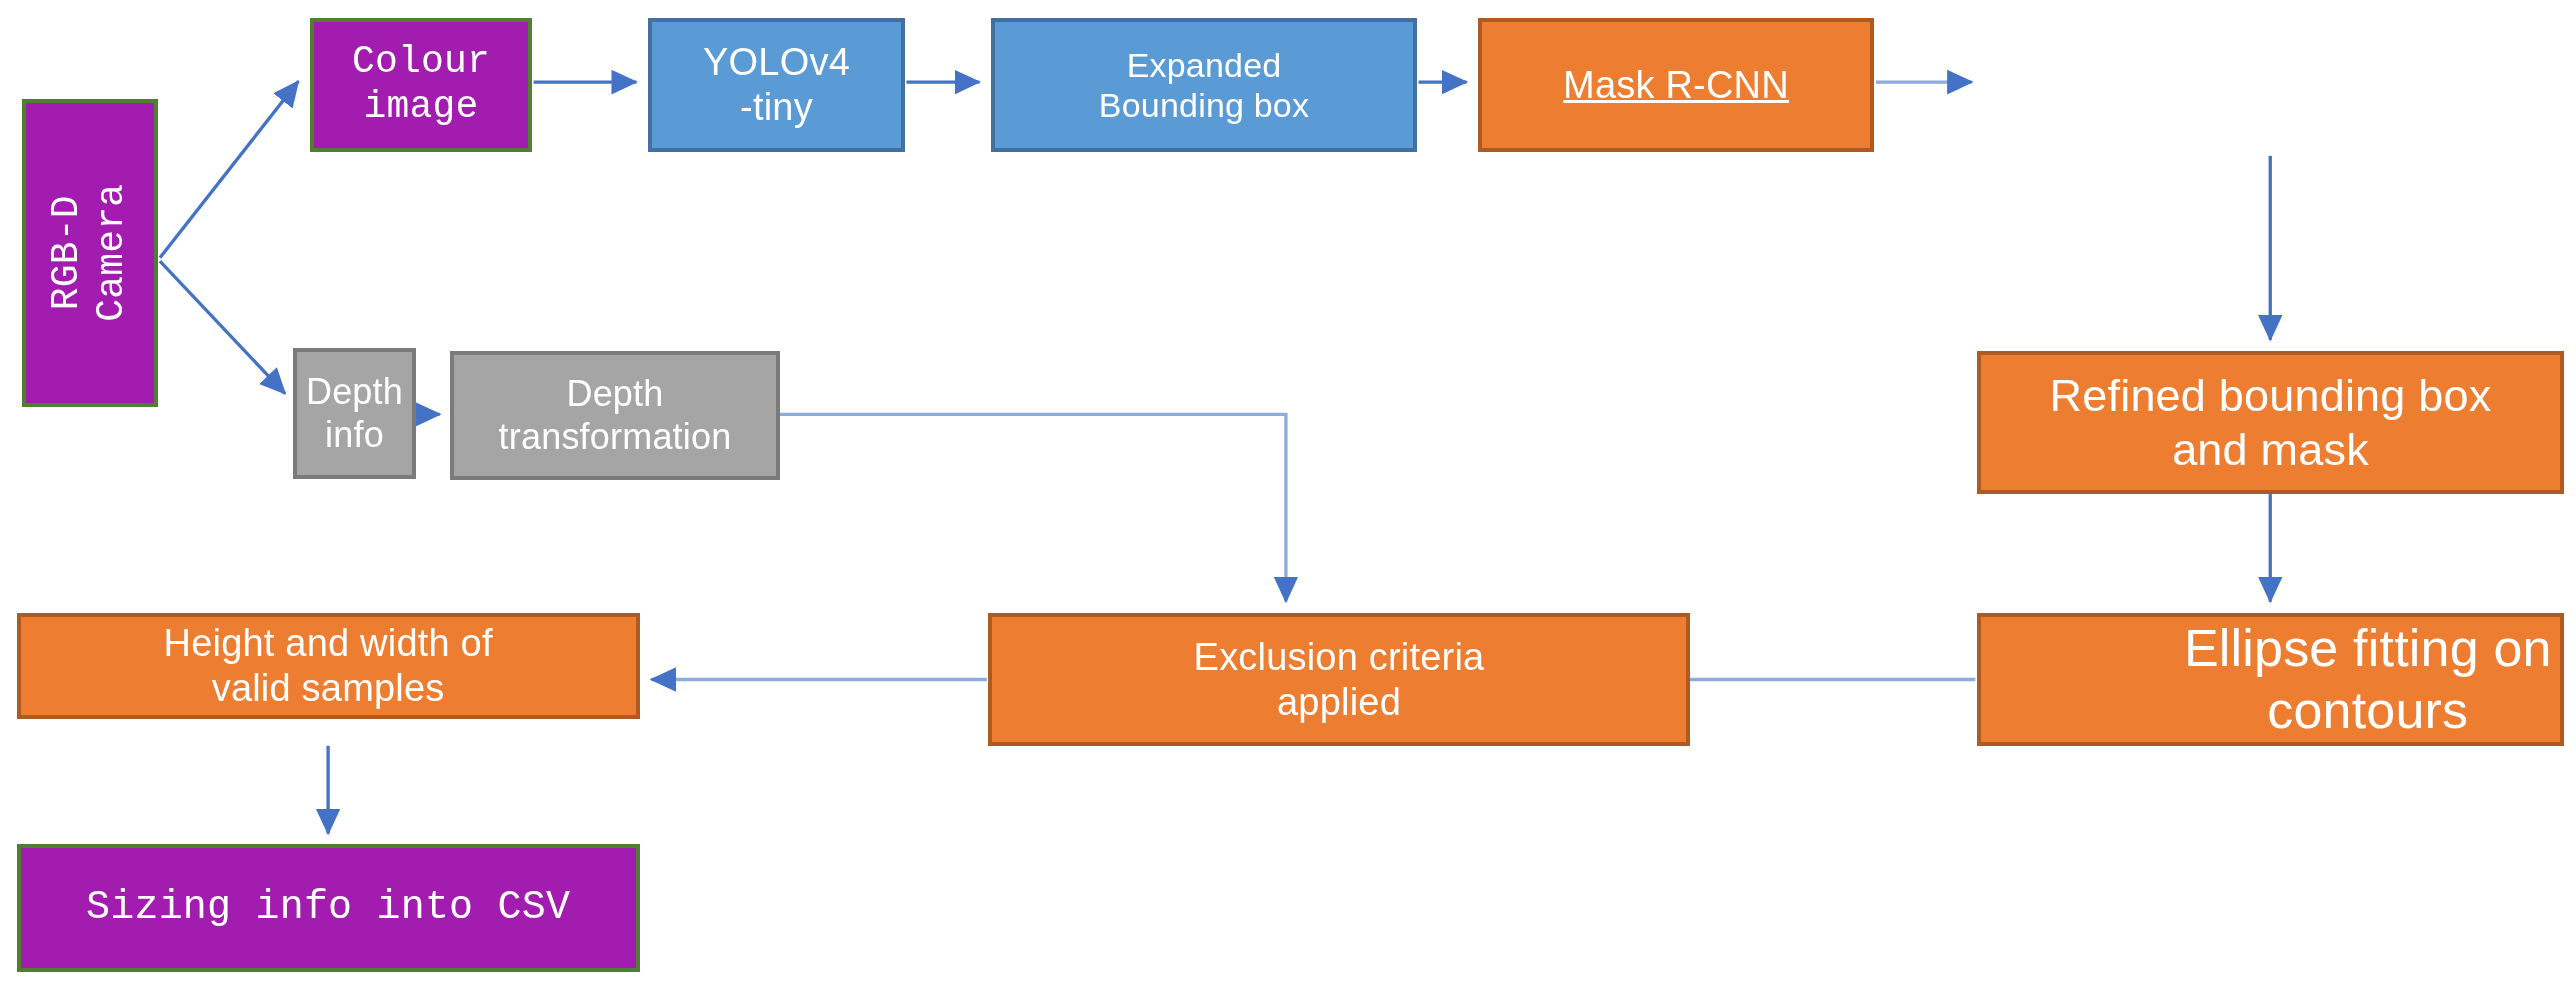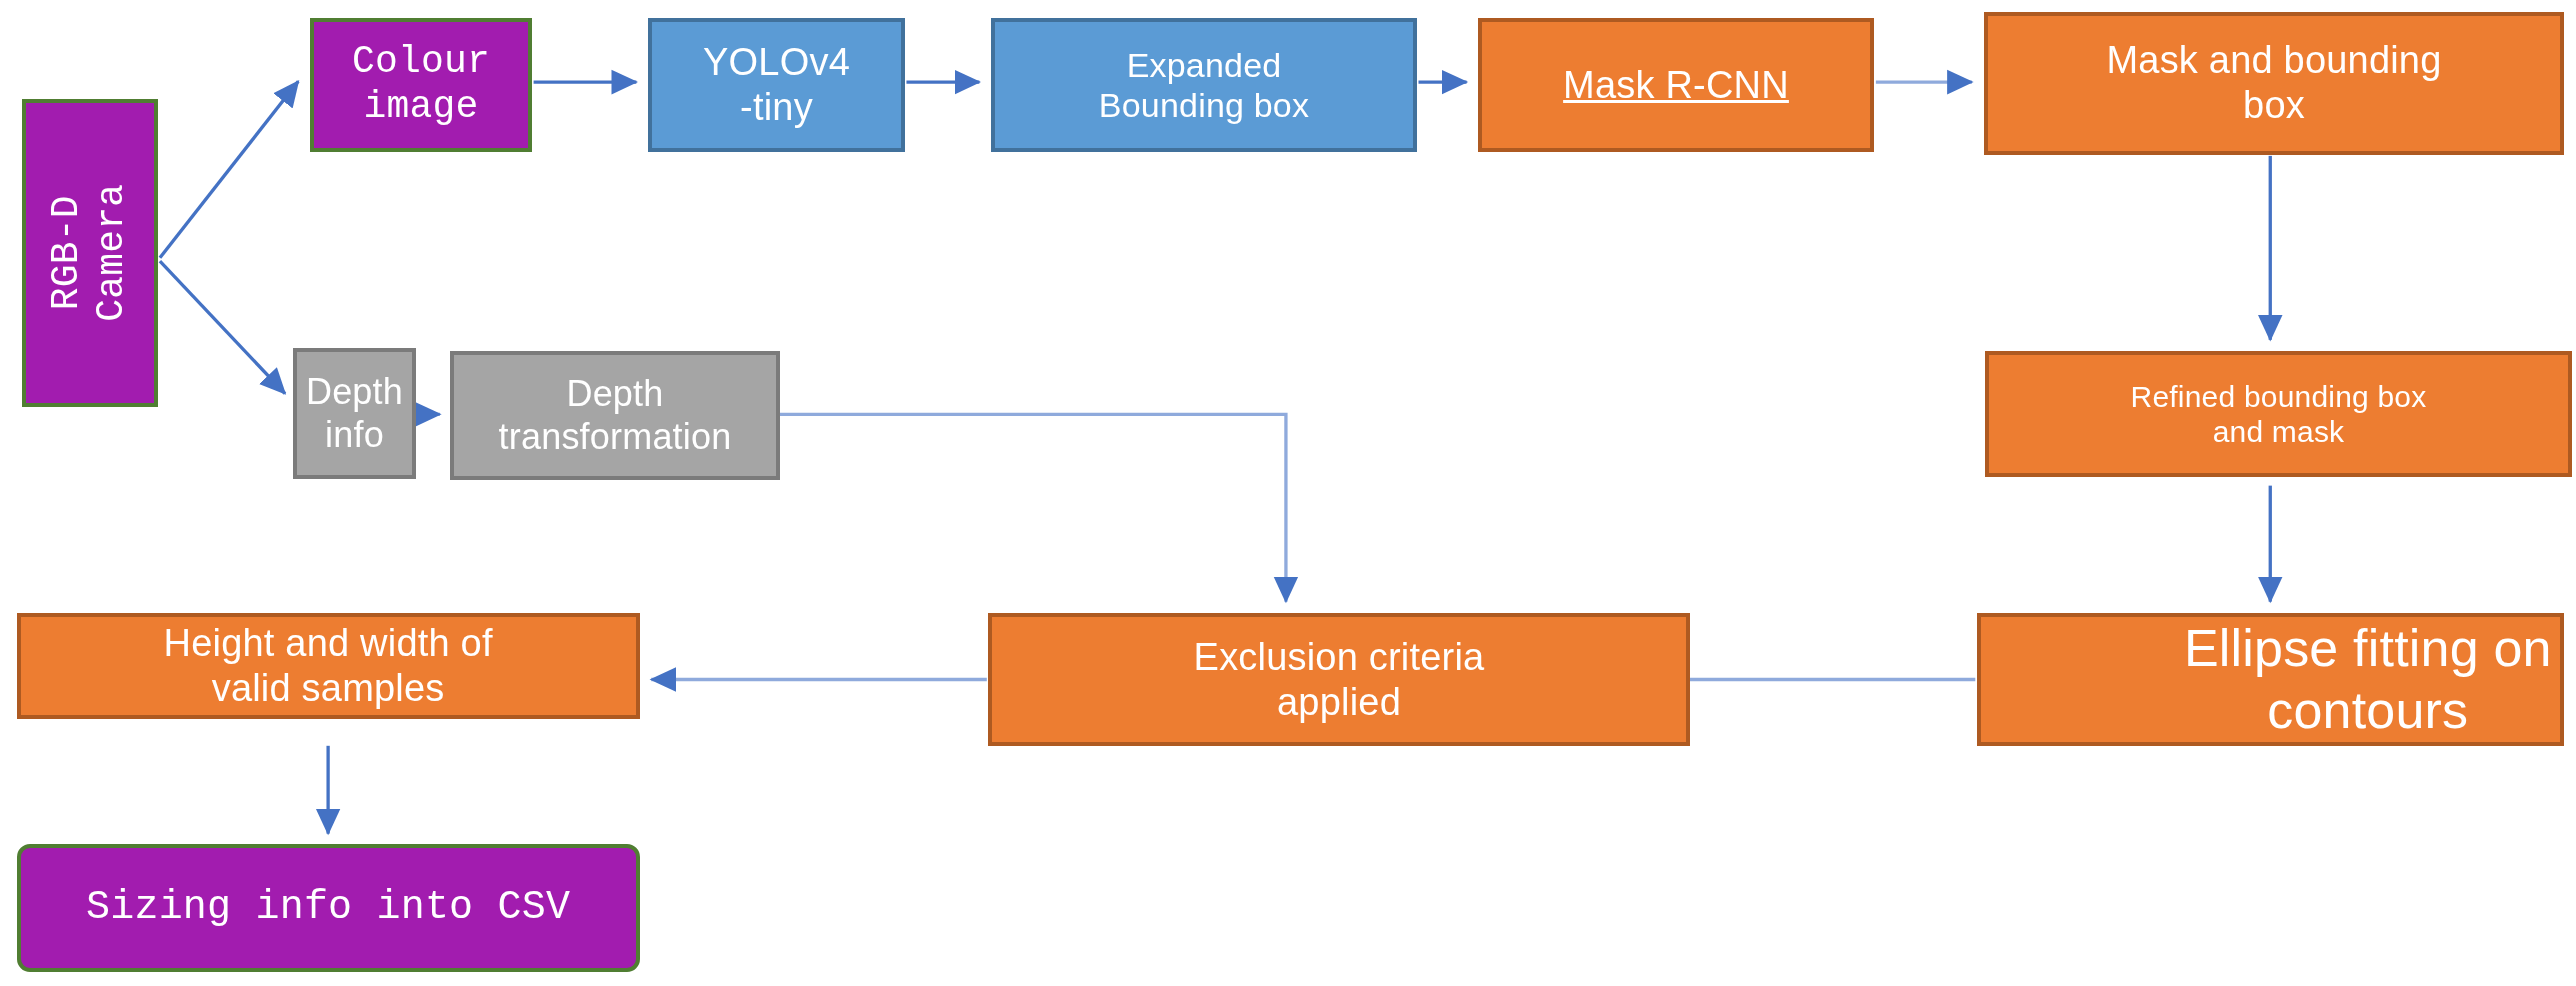--- a/index.html
+++ b/index.html
@@ -154,53 +154,49 @@
 
   <div class="node blue" style="left:991px; top:18px; width:426px; height:134px; font-size:34px;">
     <span class="lbl">Expanded
 Bounding box</span>
   </div>
 
   <div class="node orange" style="left:1478px; top:18px; width:396px; height:134px; font-size:38px;text-decoration:underline;">
     <span class="lbl">Mask R-CNN</span>
   </div>
 
-  <div class="node orange" style="left:1984px; top:11.6px; width:580px; height:143px; font-size:38px;">
-    <span class="lbl">Mask and bounding
-box</span>
-  </div>
 
   <div class="node grey" style="left:293px; top:348px; width:123px; height:131px; font-size:36px;">
     <span class="lbl">Depth
 info</span>
   </div>
 
   <div class="node grey" style="left:450px; top:351px; width:330px; height:129px; font-size:36px;">
     <span class="lbl">Depth
 transformation</span>
   </div>
 
-  <div class="node orange" style="left:1977px; top:351px; width:587px; height:126px; font-size:30px;margin-left:8px;">
+  <div class="node orange" style="left:1977px; top:351px; width:587px; height:143px; font-size:45px;">
     <span class="lbl">Refined bounding box
 and mask</span>
   </div>
 
   <div class="node orange" style="left:16.6px; top:613px; width:623px; height:106px; font-size:38px;">
     <span class="lbl">Height and width of
 valid samples</span>
   </div>
 
   <div class="node orange" style="left:988px; top:613px; width:702px; height:133px; font-size:38px;">
     <span class="lbl">Exclusion criteria
 applied</span>
   </div>
 
   <div class="node orange" style="left:1977px; top:613px; width:587px; height:133px; font-size:52px;justify-content:flex-end;">
     <span class="lbl">Ellipse fitting on
 contours</span>
   </div>
 
-  <div class="node green" style="left:16.6px; top:844px; width:623px; height:128px; font-size:40px;border-radius:13px;">
+  <div class="node green" style="left:16.6px; top:844px; width:623px; height:128px; font-size:40px;">
     <span class="lbl">Sizing info into CSV</span>
   </div>
 
 </div>
 
 
 </body></html>

